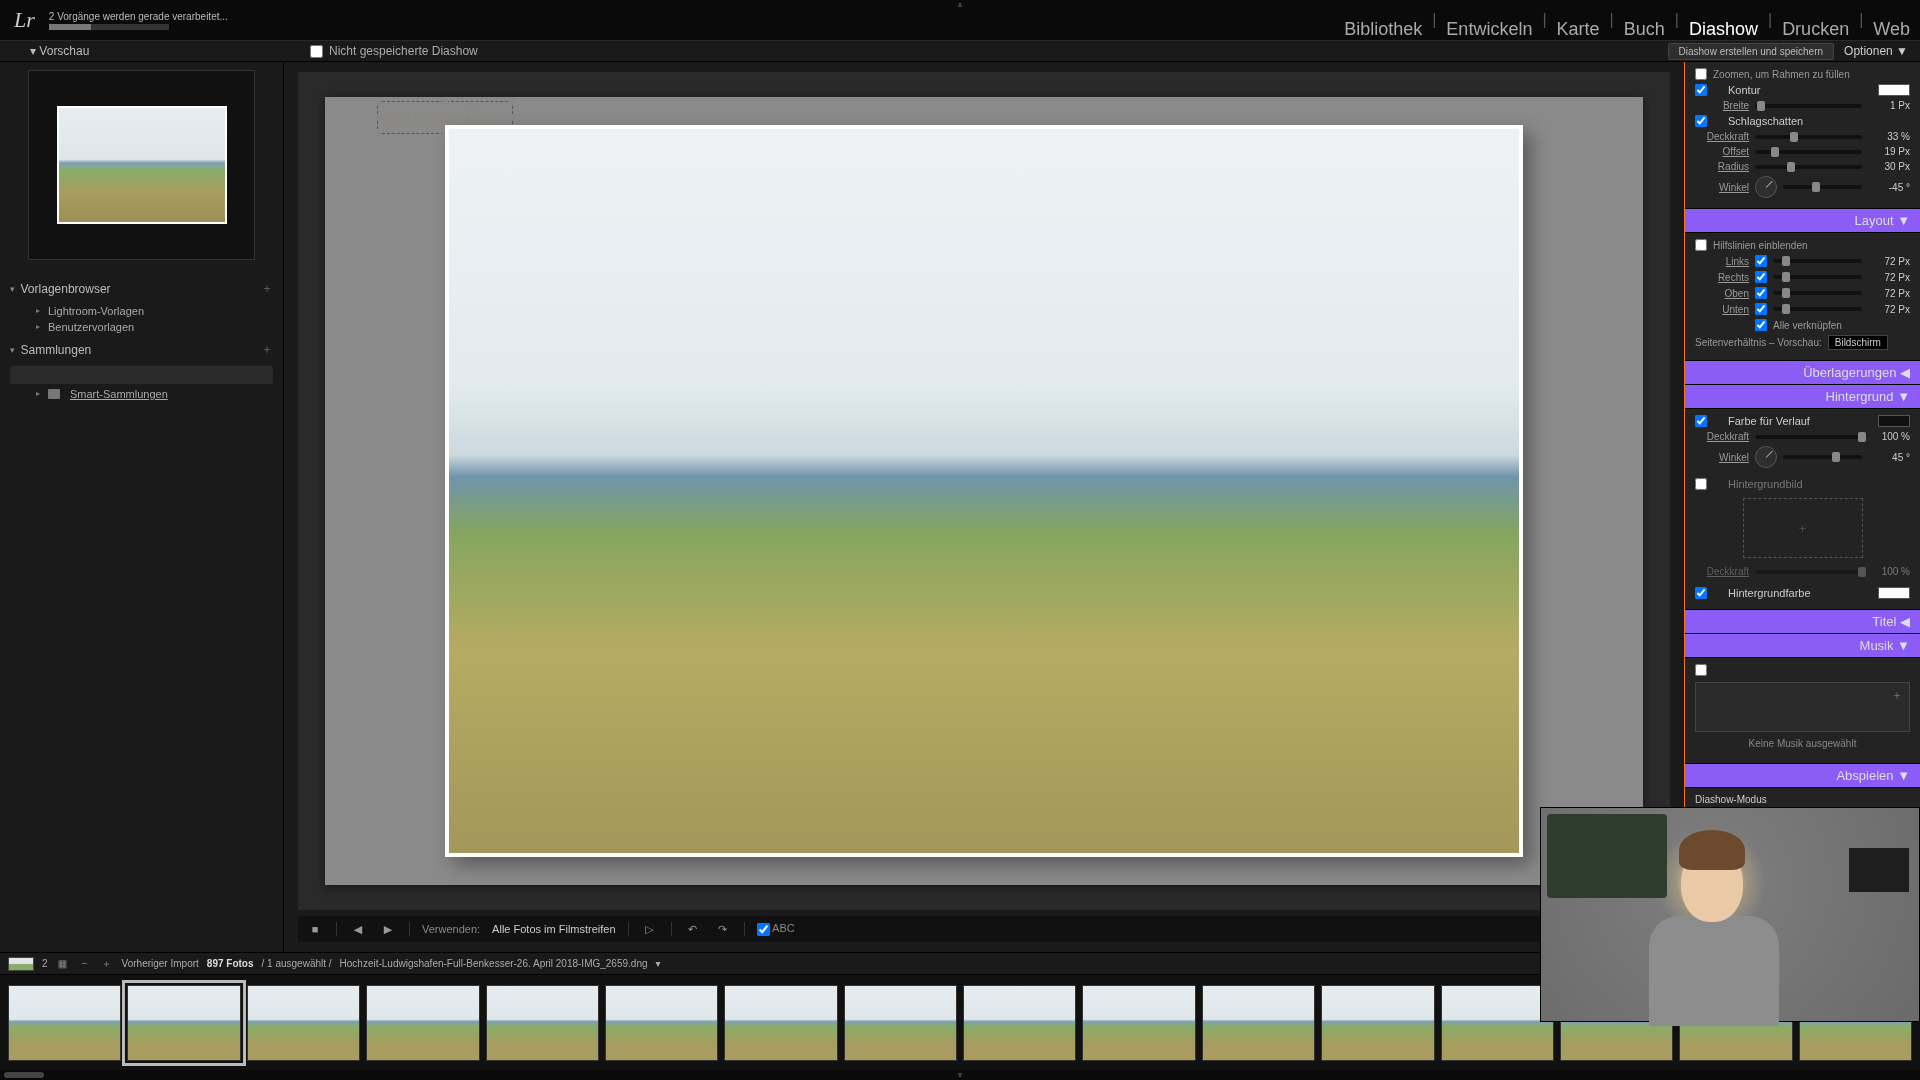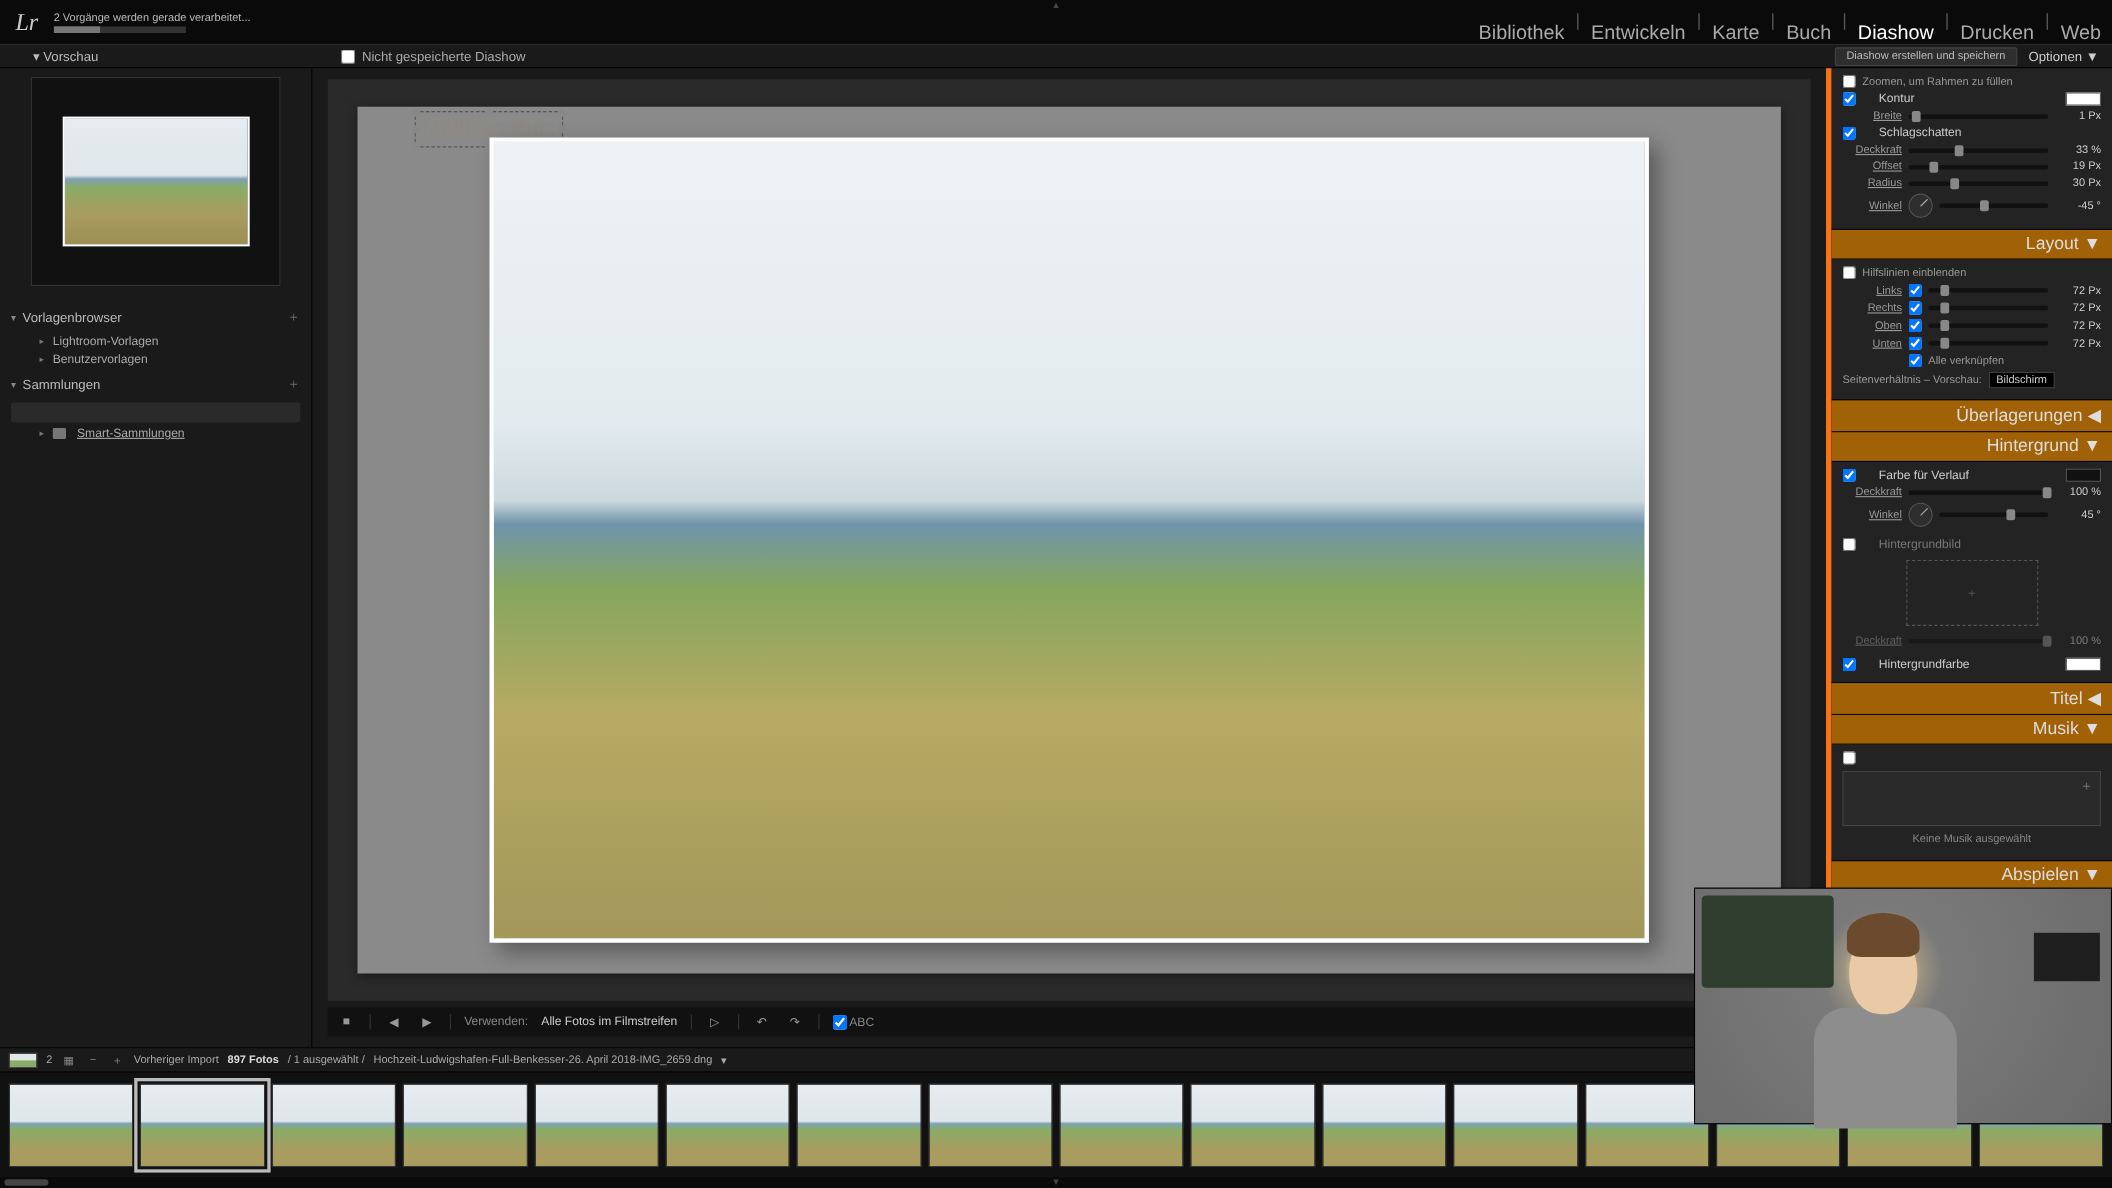--- a/index.html
+++ b/index.html
@@ -24,21 +24,21 @@
 .sec-bar .crumb { padding-left:310px; font-size:12px; color:#aaa; }
 .sec-bar .crumb input[type=checkbox]{ margin-right:6px; vertical-align:middle; }
 .sec-bar .create-btn { margin-left:auto; margin-right:10px; font-size:10px; background:#2e2e2e; color:#bbb; padding:2px 10px; border:1px solid #444; border-radius:2px; }
 .sec-bar .options { margin-right:12px; font-size:12px; color:#ccc; }
 .sec-left-title { position:absolute; left:30px; font-size:12px; color:#bbb; }
 
 
 .main { display:flex; height:calc(100% - 40px - 22px - 128px); }
 .left-panel { width:284px; background:#1a1a1a; display:flex; flex-direction:column; border-right:1px solid #000; }
 .center { flex:1; background:#1a1a1a; display:flex; flex-direction:column; }
-.right-panel { width:260px; background:#1a1a1a; border-left:5px solid #f97316; overflow-y:hidden; }
+.right-panel { width:236px; background:#1a1a1a; border-left:1px solid #f97316; overflow-y:hidden; }
 
 
 .left-panel .section-head { padding:6px 10px; font-size:12px; color:#bbb; display:flex; align-items:center; cursor:pointer; }
 .left-panel .section-head .tri { margin-right:6px; font-size:9px; color:#888; }
 .left-panel .section-head .plus { margin-left:auto; color:#666; }
 .preview-box { margin:8px 28px 14px 28px; height:190px; background:#111; border:1px solid #333; display:flex; align-items:center; justify-content:center; }
 .preview-thumb { width:170px; height:118px; background:linear-gradient(to bottom,#e6ecef 0%,#dfe7eb 45%,#7fa1b5 48%,#8aac66 55%,#a89c5e 75%,#9b8f54 100%); border:2px solid #fff; }
 .left-item { padding:2px 30px 2px 48px; font-size:11px; color:#aaa; cursor:pointer; position:relative; }
 .left-item::before { content:"▸"; position:absolute; left:36px; font-size:8px; color:#777; top:3px; }
 .left-item.smart { display:flex; align-items:center; gap:6px;text-decoration:underline; }
@@ -61,21 +61,21 @@
 .overlay-text .h.bm{left:50%;bottom:-3px;transform:translateX(-50%)}
 .overlay-text .h.lm{left:-3px;top:50%;transform:translateY(-50%)}
 .overlay-text .h.rm{right:-3px;top:50%;transform:translateY(-50%)}
 
 .center-toolbar { height:26px; background:#111; margin:0 14px 10px 14px; display:flex; align-items:center; gap:12px; padding:0 8px; font-size:11px; color:#888; }
 .center-toolbar .tb-btn { width:18px; height:18px; display:flex; align-items:center; justify-content:center; cursor:pointer; color:#999; }
 .center-toolbar .vbar { width:1px; height:14px; background:#333; }
 .center-toolbar input[type=checkbox]{ vertical-align:middle; }
 
 
-.right-panel .rp-head { display:flex; align-items:center; justify-content:flex-end; padding:4px 10px; font-size:16px; color:#ddd; border-bottom:1px solid #000; background:#a16207; }
+.right-panel .rp-head { display:flex; align-items:center; justify-content:flex-end; padding:4px 10px; font-size:13px; color:#ddd; border-bottom:1px solid #000; background:#8b5cf6; }
 .rp-body { padding:4px 10px 8px 10px; background:#232323; border-bottom:1px solid #000; }
 .rp-row { display:flex; align-items:center; font-size:10px; color:#999; padding:2px 0; gap:6px; }
 .rp-row .lbl { width:54px; text-align:right;text-decoration:underline; }
 .rp-row .slider { flex:1; height:4px; background:#111; position:relative; border-radius:2px; }
 .rp-row .slider .knob { position:absolute; top:-3px; width:8px; height:10px; background:#888; border-radius:2px; }
 .rp-row .val { width:42px; text-align:right; color:#ccc; }
 .rp-row .chk { width:12px; height:12px; }
 .rp-row.head { color:#ccc; font-size:11px;gap:21px; }
 .rp-row.head .title { flex:1; }
 .rp-swatch { width:32px; height:12px; background:#fff; border:1px solid #555; margin-left:auto; }

